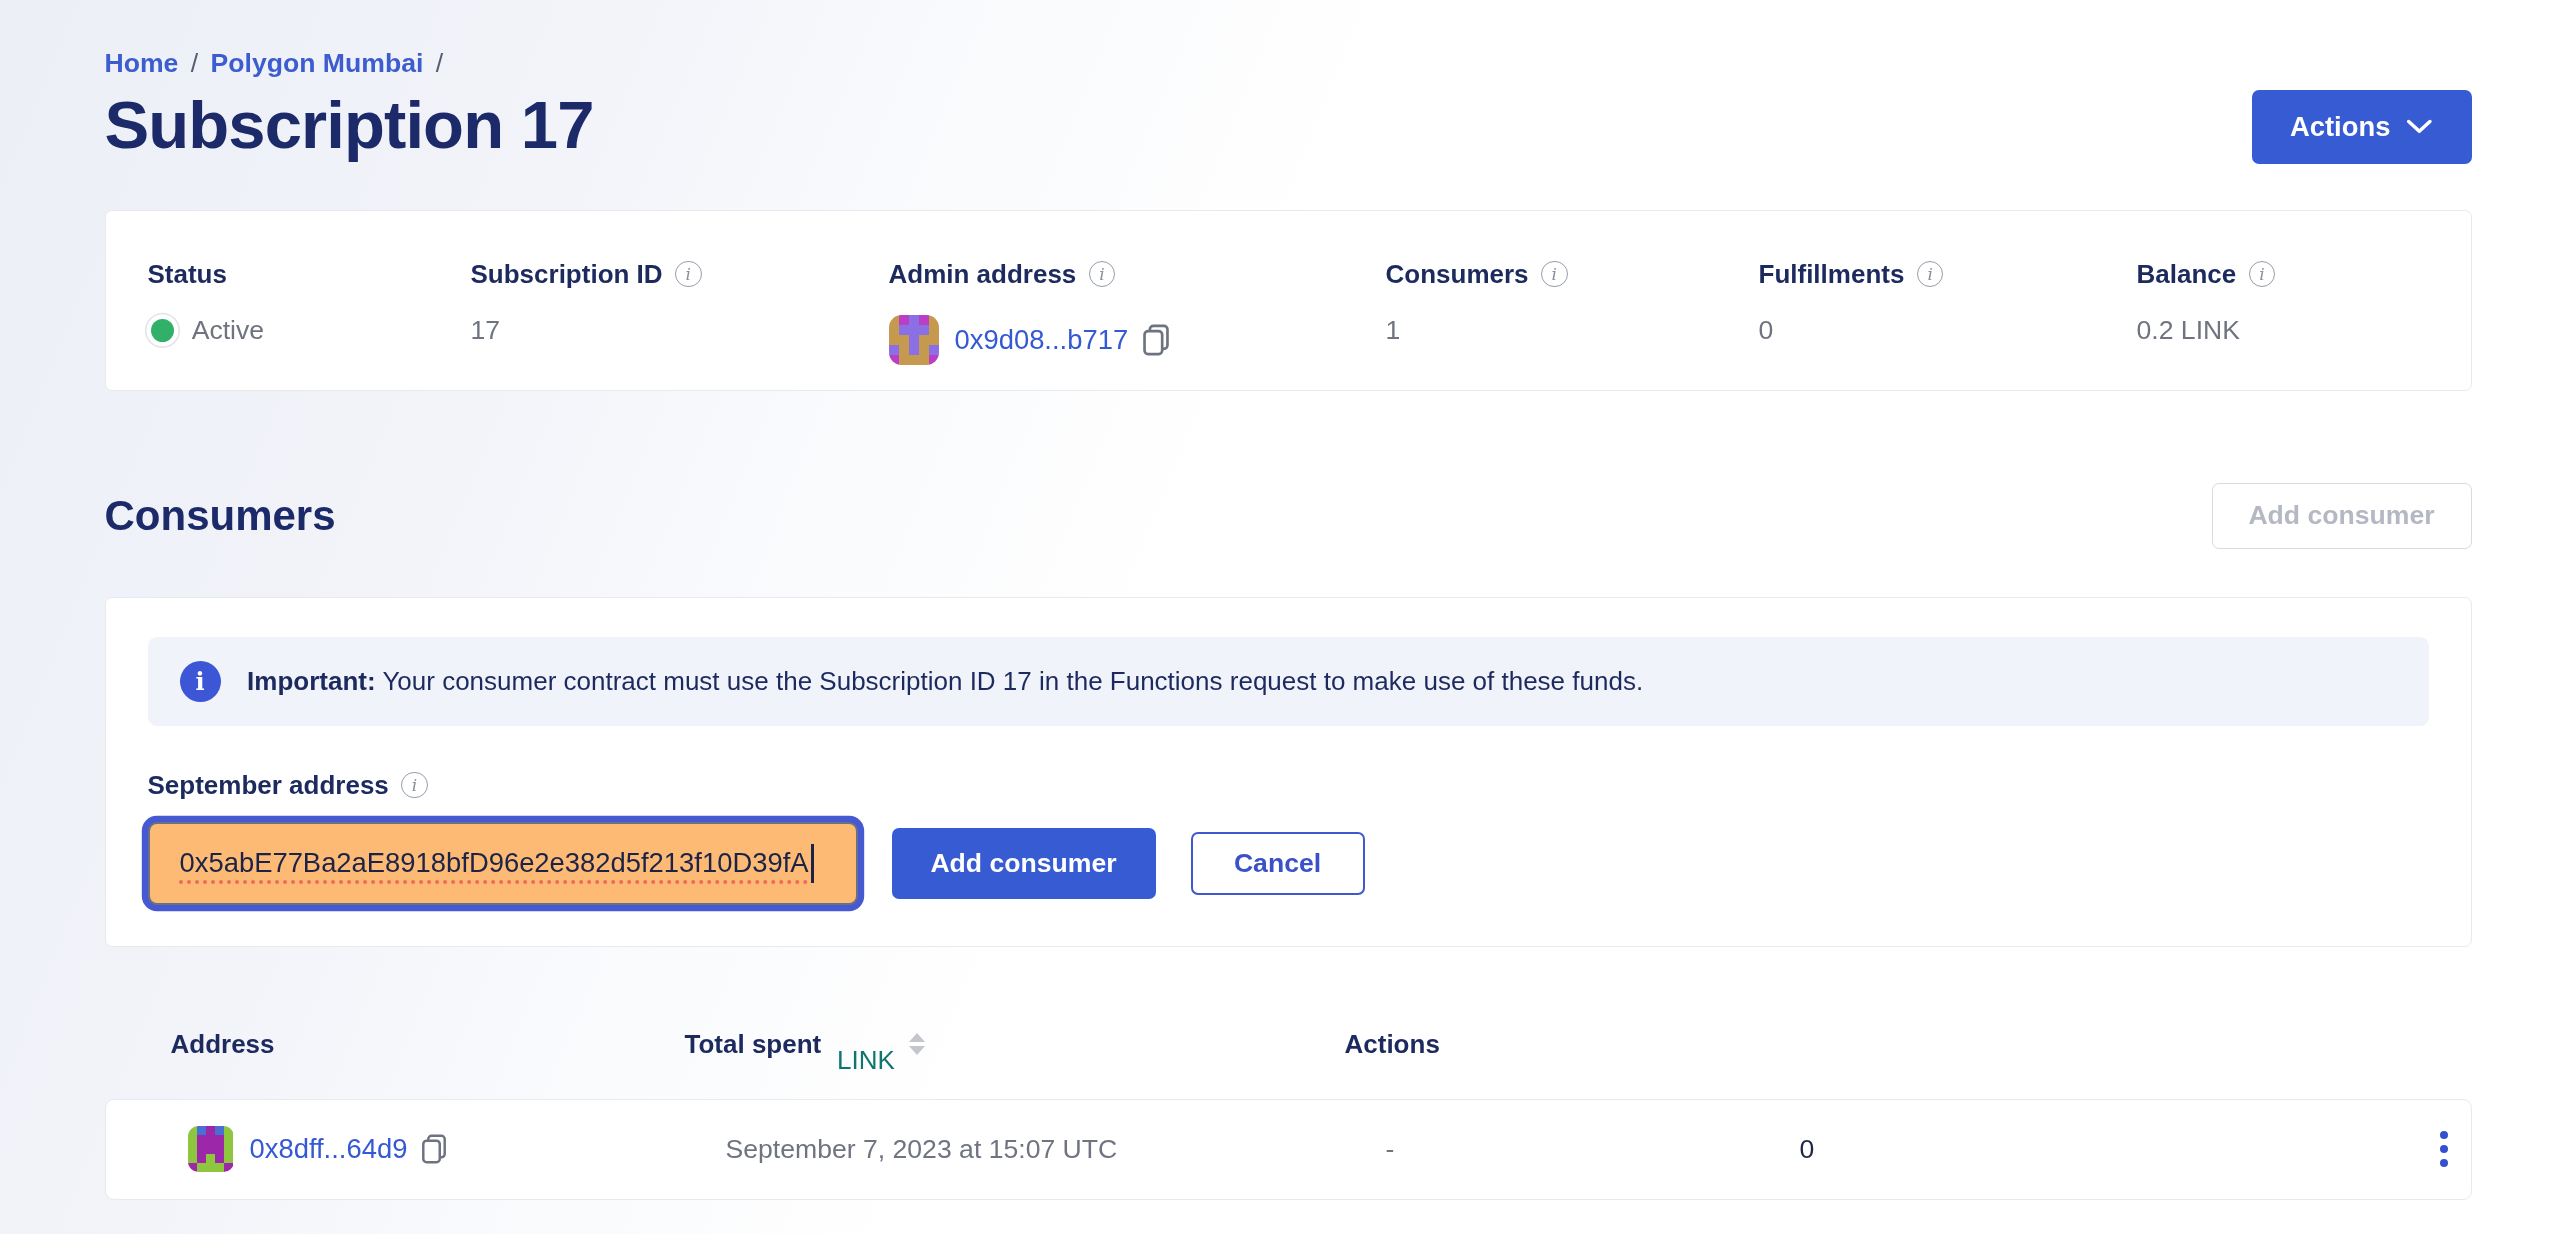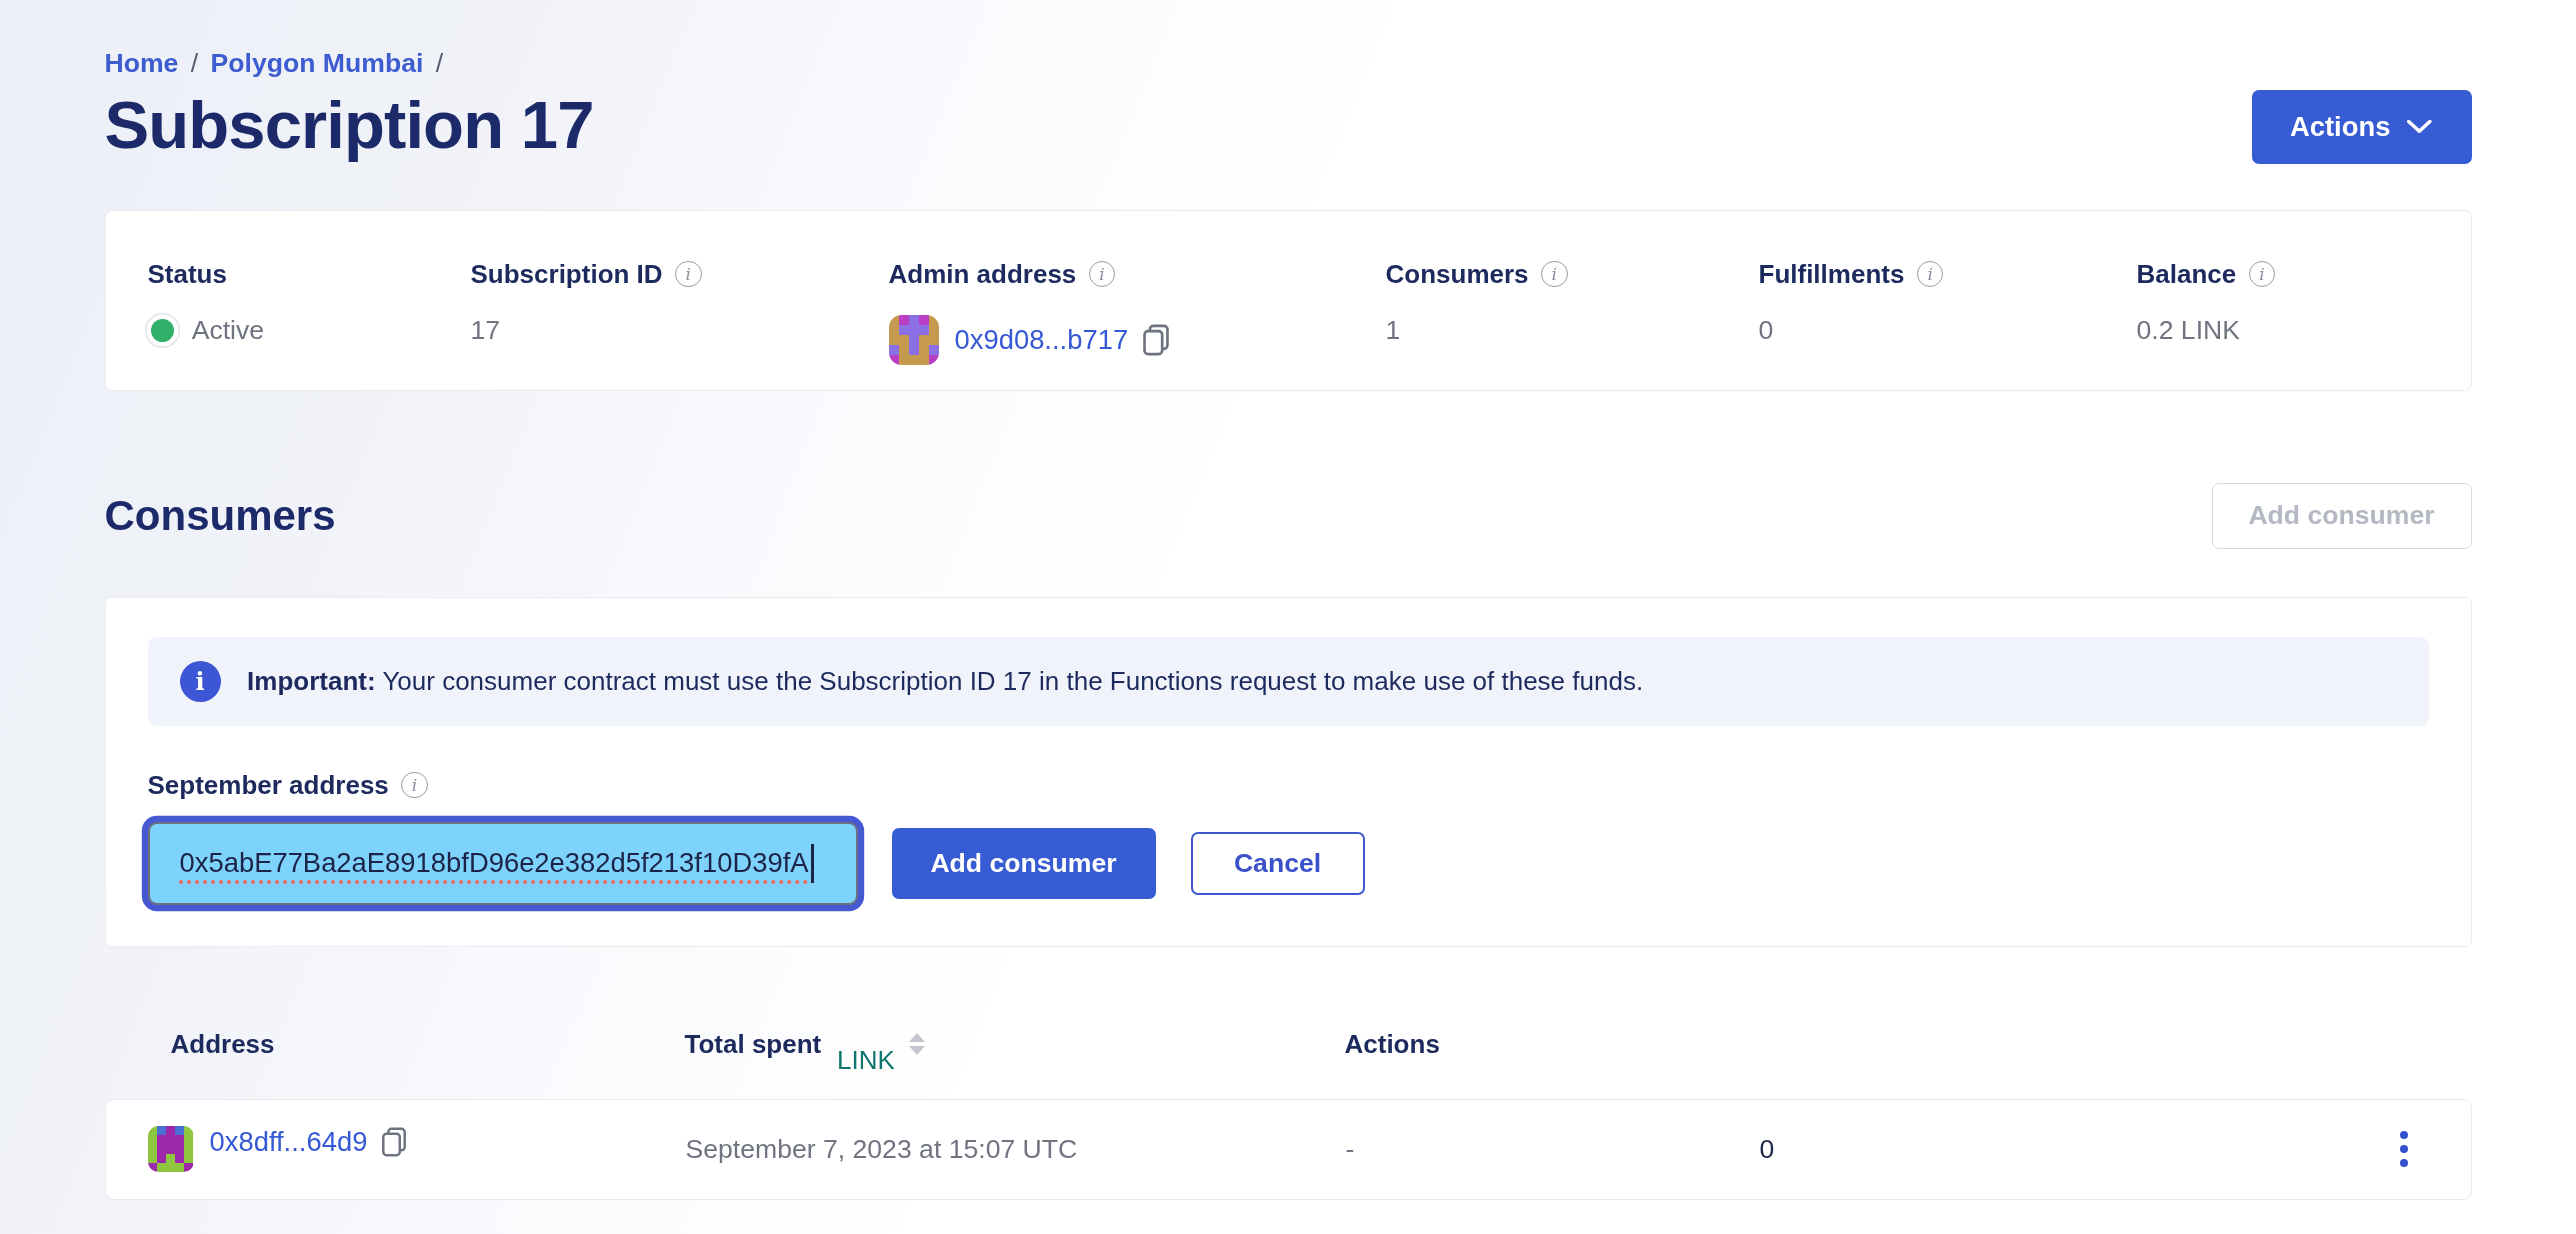--- a/index.html
+++ b/index.html
@@ -40,39 +40,39 @@
   .btn-disabled { width:260px; height:66px; background:#fff; border:1.8px solid #d8dade; color:#b3b8c2; font-size:26.6px; cursor:default; }
 
   .form-card { margin-top:48px; padding:39px 42px 41px 42px; }
   .banner { background:#f1f3fa; border-radius:8.9px; height:89px; display:flex; align-items:center; padding:0 32px; gap:26.6px; }
   .banner-icon { width:41px; height:41px; border-radius:50%; background:#3d56d6; color:#fff; display:flex; align-items:center; justify-content:center; font-family:"DejaVu Serif",serif; font-weight:bold; font-size:24px; flex:none; }
   .banner-icon::after { content:"i"; }
   .banner-text { font-size:26px; color:#1d2a5e; }
   .banner-text b { font-weight:bold; }
   .form-label { margin-top:44px; font-size:26px; font-weight:bold; color:#1c2a5e; display:flex; align-items:center; gap:12.4px; }
   .form-row { margin-top:21px; display:flex; align-items:center; }
-  .address-input { width:710px; height:83px; background:#7dd3fc; border:2.7px solid #6a7080; box-shadow:0 0 0 6.2px #4659d2; border-radius:8.9px; display:flex; align-items:center; padding:0 30px; cursor:text; }
+  .address-input { width:710px; height:83px; background:#fdba74; border:2.7px solid #6a7080; box-shadow:0 0 0 6.2px #4659d2; border-radius:8.9px; display:flex; align-items:center; padding:0 30px; cursor:text; }
   .addr-text { font-size:27.4px; color:#1c2347; text-decoration:underline dotted #ee6a5c 3.5px; text-underline-offset:8px; white-space:nowrap; }
   .caret { width:2.7px; height:39px; background:#1c2347; margin-left:2.7px; }
   .submit-btn { margin-left:34px; width:264px; height:71px; font-size:26.6px; }
   .btn-outline { background:#fff; border:2.7px solid #3f57cf; color:#3a51c9; }
   .cancel-btn { margin-left:35px; width:174px; height:63px; font-size:26.6px; }
 
   
   .tgrid { display:grid; grid-template-columns:538px 660px 414px 581px 1fr; align-items:center; padding:0 42px; }
   .table-head { margin-top:66px; font-size:26px; font-weight:bold; color:#1c2a5e; }
   .th { display:flex; align-items:center; gap:14px; cursor:pointer; }
   .th .unit { color:#0f766e; font-weight:normal; margin-left:1.8px;margin-top:32px; }
   .sort { display:flex; flex-direction:column; gap:4.4px; }
   .tri { width:0; height:0; border-left:8px solid transparent; border-right:8px solid transparent; }
   .tri.up { border-bottom:9.7px solid #c3c6cd; }
   .tri.down { border-top:9.7px solid #c3c6cd; }
   .tri.down.active { border-top-color:#3b5bd2; }
   .row-card { margin-top:23px; height:101px; border-radius:8.9px; }
-  .cell { display:flex; align-items:flex-start; font-size:26.6px; color:#6f7480; }
+  .cell { display:flex; align-items:center; font-size:26.6px; color:#6f7480;margin-left:40px; }
   .avatar-row { width:46px; height:46px; border-radius:10.6px; margin-right:16px; }
   .spent { color:#1f2847; }
   .kebab { display:flex; flex-direction:column; gap:6.2px; margin-left:51px; padding:8.9px; cursor:pointer; }
   .kebab i { width:8px; height:8px; border-radius:50%; background:#3550cc; }
 </style>
 </head>
 <body>
 
 <div class="container">
 

